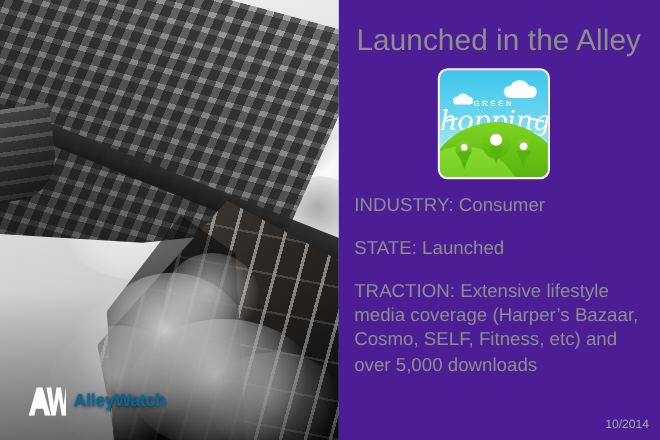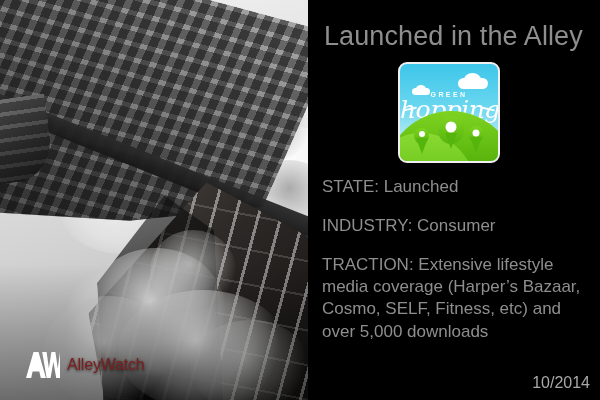--- a/index.html
+++ b/index.html
@@ -172,36 +172,36 @@
   .watermark {
     position: absolute;
     left: 26px;
     bottom: 22px;
     display: flex;
     align-items: center;
     gap: 7px;
   }
   .aw-mark { display: block; }
   .aw-word {
-    color: #7f1d1d;
+    color: #0369a1;
     font-size: 16px;
-    font-weight: normal;
+    font-weight: bold;
     letter-spacing: -0.2px;
     text-shadow: 0 1px 3px rgba(0,0,0,0.75);
     line-height: 1;
   }
 
   
   .panel {
     position: absolute;
     left: 308px;
     top: 0;
     width: 292px;
     height: 400px;
-    background: #000000;
+    background: #4c1d95;
   }
   .title {
     position: absolute;
     left: 16px;
     top: 21px;
     font-size: 27px;
     color: #8e8e8e;
     font-weight: normal;
     letter-spacing: 0.1px;
     white-space: nowrap;
@@ -329,21 +329,21 @@
   .fact:last-child { margin-bottom: 0; }
   .fact.traction {
     white-space: normal;
     line-height: 1.32;
   }
   .date {
     position: absolute;
     right: 10px;
     bottom: 8px;
     color: #a8a8a8;
-    font-size: 16px;
+    font-size: 11px;
     margin-top: 42px;
   }
 </style>
 </head>
 <body>
 
 <div class="card">
 
   <div class="photo">
     <div class="photo-sky"></div>
@@ -415,20 +415,20 @@
           </div>
       </div>
       <div class="pin pin-big">
         <div class="pin-shape">
             <div class="pin-hole"></div>
           </div>
       </div>
     </div>
 
     <div class="facts">
+      <p class="fact">INDUSTRY:  Consumer</p>
       <p class="fact">STATE: Launched</p>
-      <p class="fact">INDUSTRY:  Consumer</p>
       <p class="fact traction">TRACTION: Extensive lifestyle media coverage (Harper’s Bazaar, Cosmo, SELF, Fitness, etc) and over 5,000 downloads</p>
     </div>
 
     <div class="date">10/2014</div>
   </div>
 </div>
 
 </body></html>

